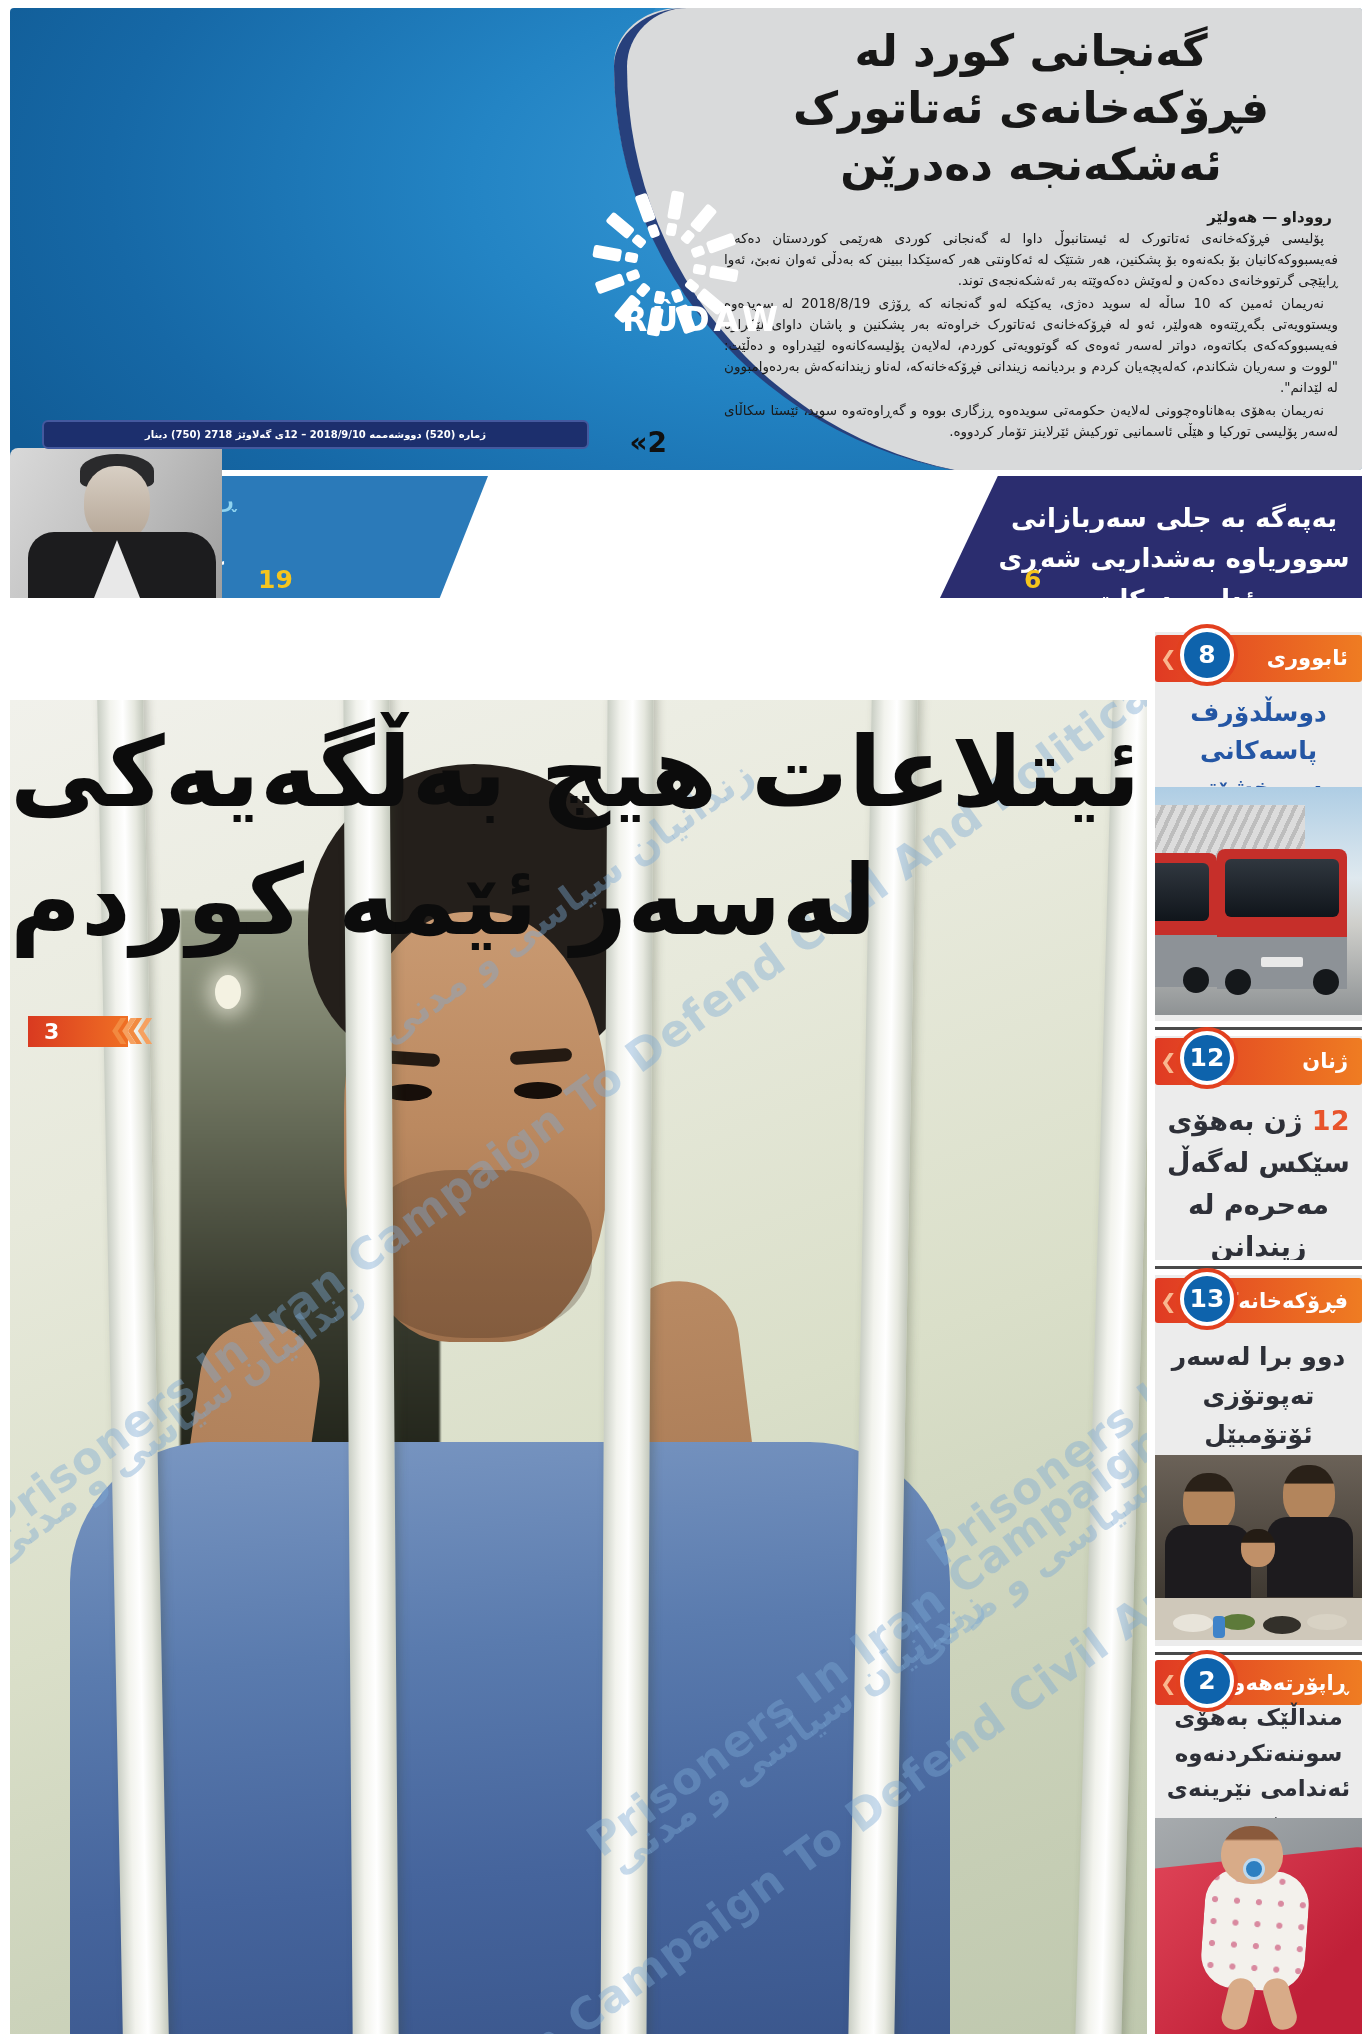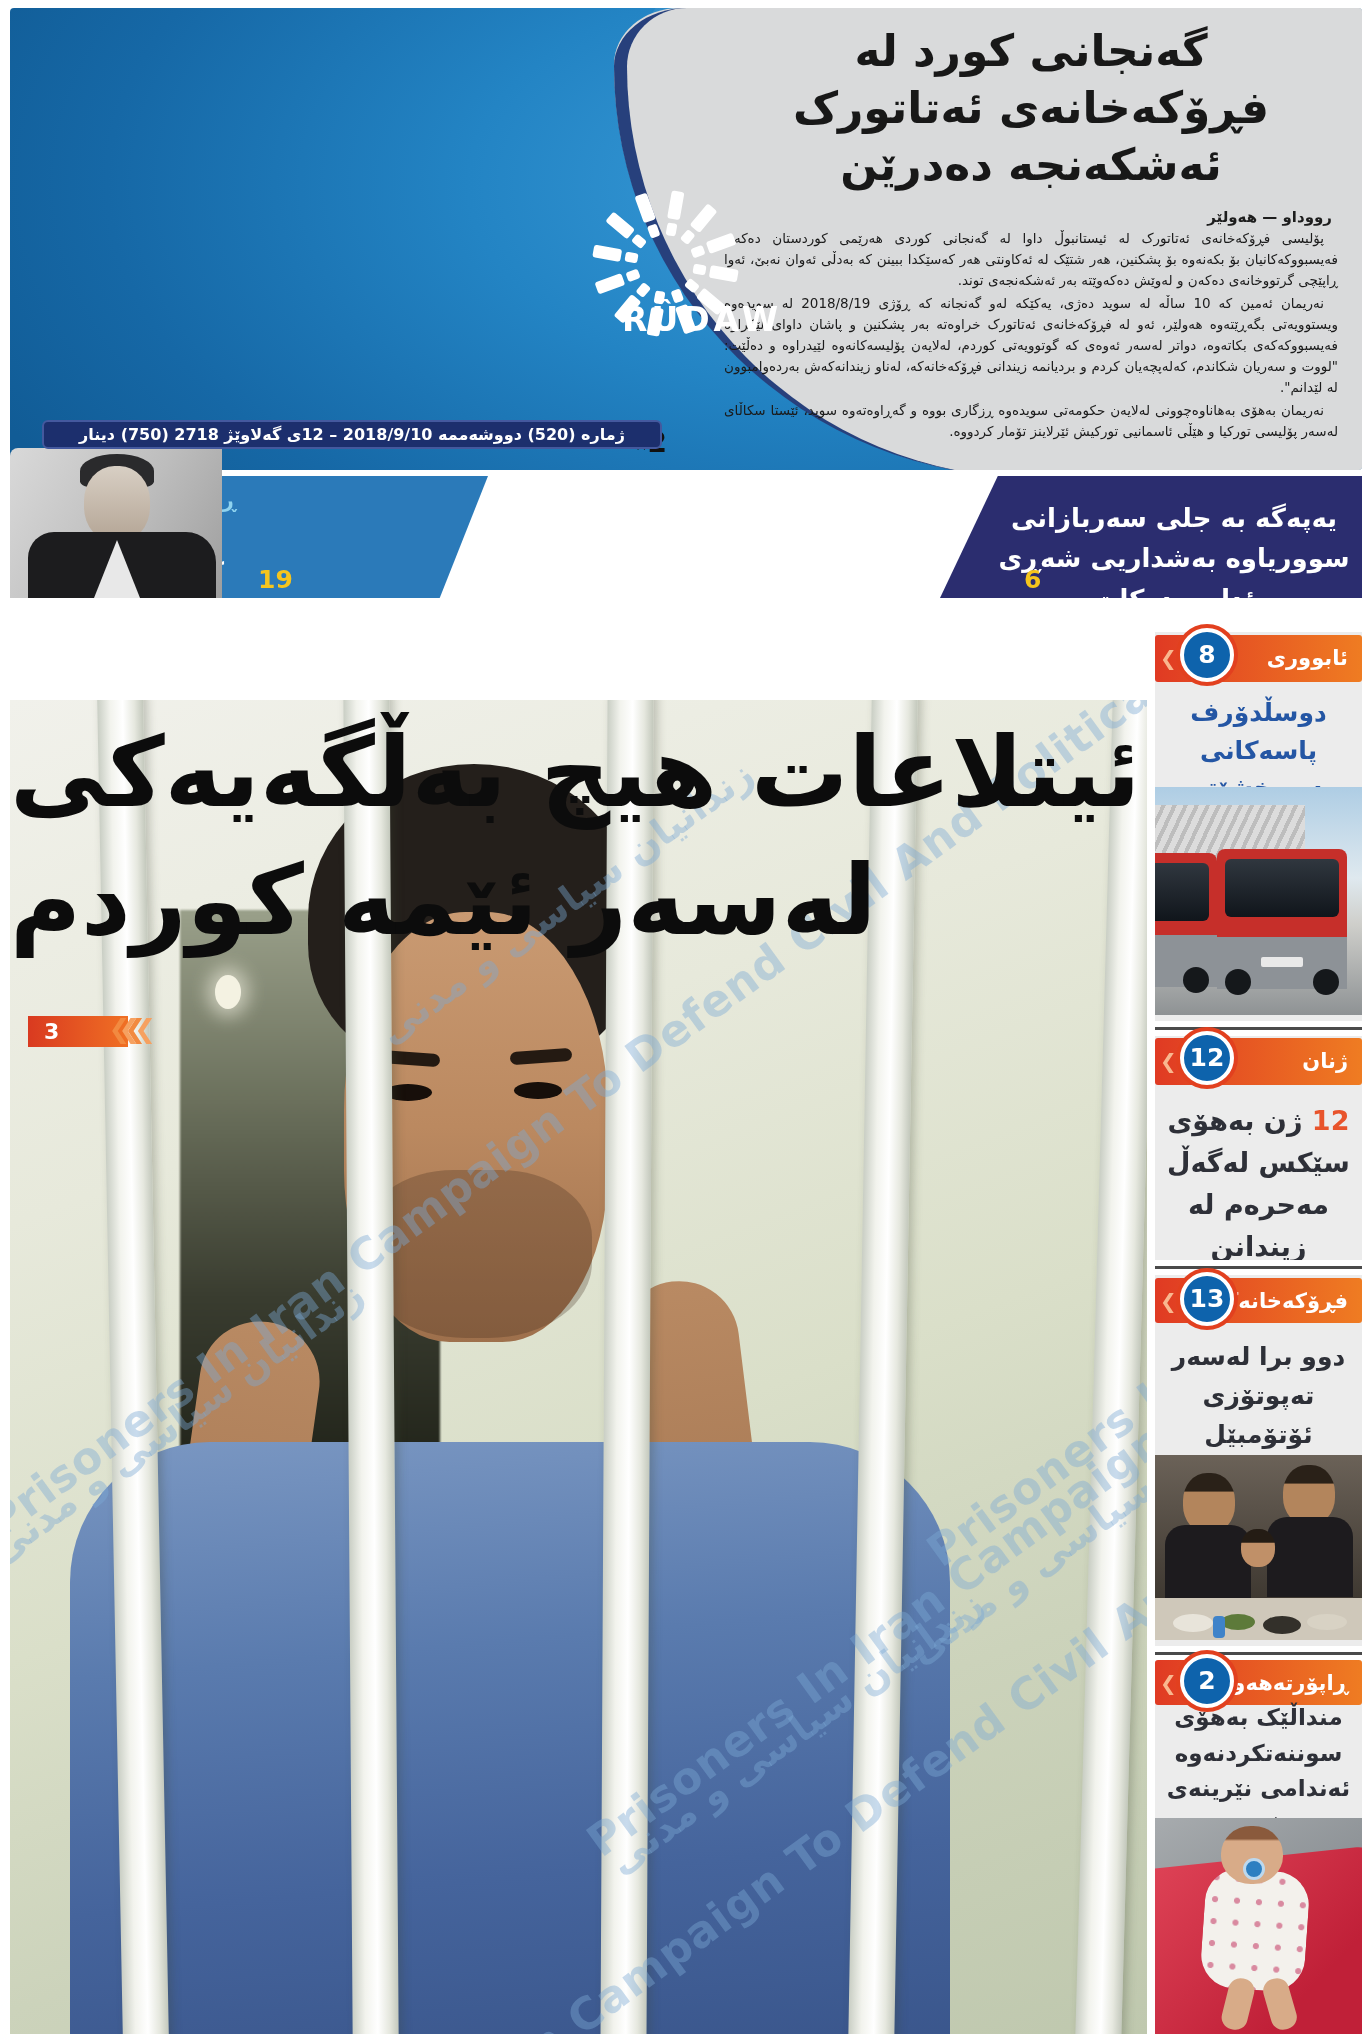--- a/index.html
+++ b/index.html
@@ -18,23 +18,23 @@
   .logo-latin { position:absolute; left:612px; top:292px; z-index:3; color:#fff; font-size:33px; font-weight:800; letter-spacing:4px; direction:ltr; }
   .lead-curve { position:absolute; left:0; top:0; width:748px; height:470px; z-index:2;
     background:#d9dadb; border-left:13px solid #27407c;
     border-bottom-left-radius:450px 440px; border-top-left-radius:70px 60px; }
   
   .lead-inner { position:absolute; right:0; top:0; width:734px; height:462px; z-index:3; padding:14px 24px 0 96px; }
   .lead-headline { font-size:44px; font-weight:800; color:#181818; text-align:center; line-height:1.3; }
   .lead-byline { margin:14px 6px 2px 0; font-size:15px; font-weight:700; color:#1d1d1d; text-align:right; }
   .lead-text p { font-size:13.5px; line-height:1.56; color:#1b1b1b; text-align:justify; text-indent:14px; margin-bottom:2px; }
   .jump { position:absolute; right:695px; top:418px; z-index:4; font-size:28px; font-weight:800; color:#101010; direction:ltr; }
-  .date-pill { position:absolute; left:32px; top:412px; width:620px; height:29px; z-index:4;
+  .date-pill { position:absolute; left:32px; top:412px; width:547px; height:29px; z-index:4;
     background:#1c2f6d; border:2px solid #44599e; border-radius:6px; color:#fff;
-    font-size:16px; font-weight:700; text-align:center; line-height:25px; white-space:nowrap; }
+    font-size:10px; font-weight:700; text-align:center; line-height:25px; white-space:nowrap; }
 
   
   .tz { position:absolute; top:476px; height:122px; color:#fff; z-index:1; }
   .tz .title { font-size:26px; font-weight:800; text-align:center; line-height:1.55; }
   .pnum { position:absolute; bottom:4px; font-size:25px; font-weight:800; color:#f6c51c; direction:ltr; }
   .tz-right { left:940px; width:422px; background:#2b2d6f; clip-path:polygon(13.7% 0,100% 0,100% 100%,0 100%); }
   .tz-right .title { padding:22px 10px 0 56px; }
   .tz-right .pnum { left:84px; }
   .tz-mid { left:450px; width:550px; background:#3e3ca2; clip-path:polygon(8.7% 0,100% 0,91.3% 100%,0 100%); }
   .tz-mid .title { padding:20px 30px 0 70px; }

